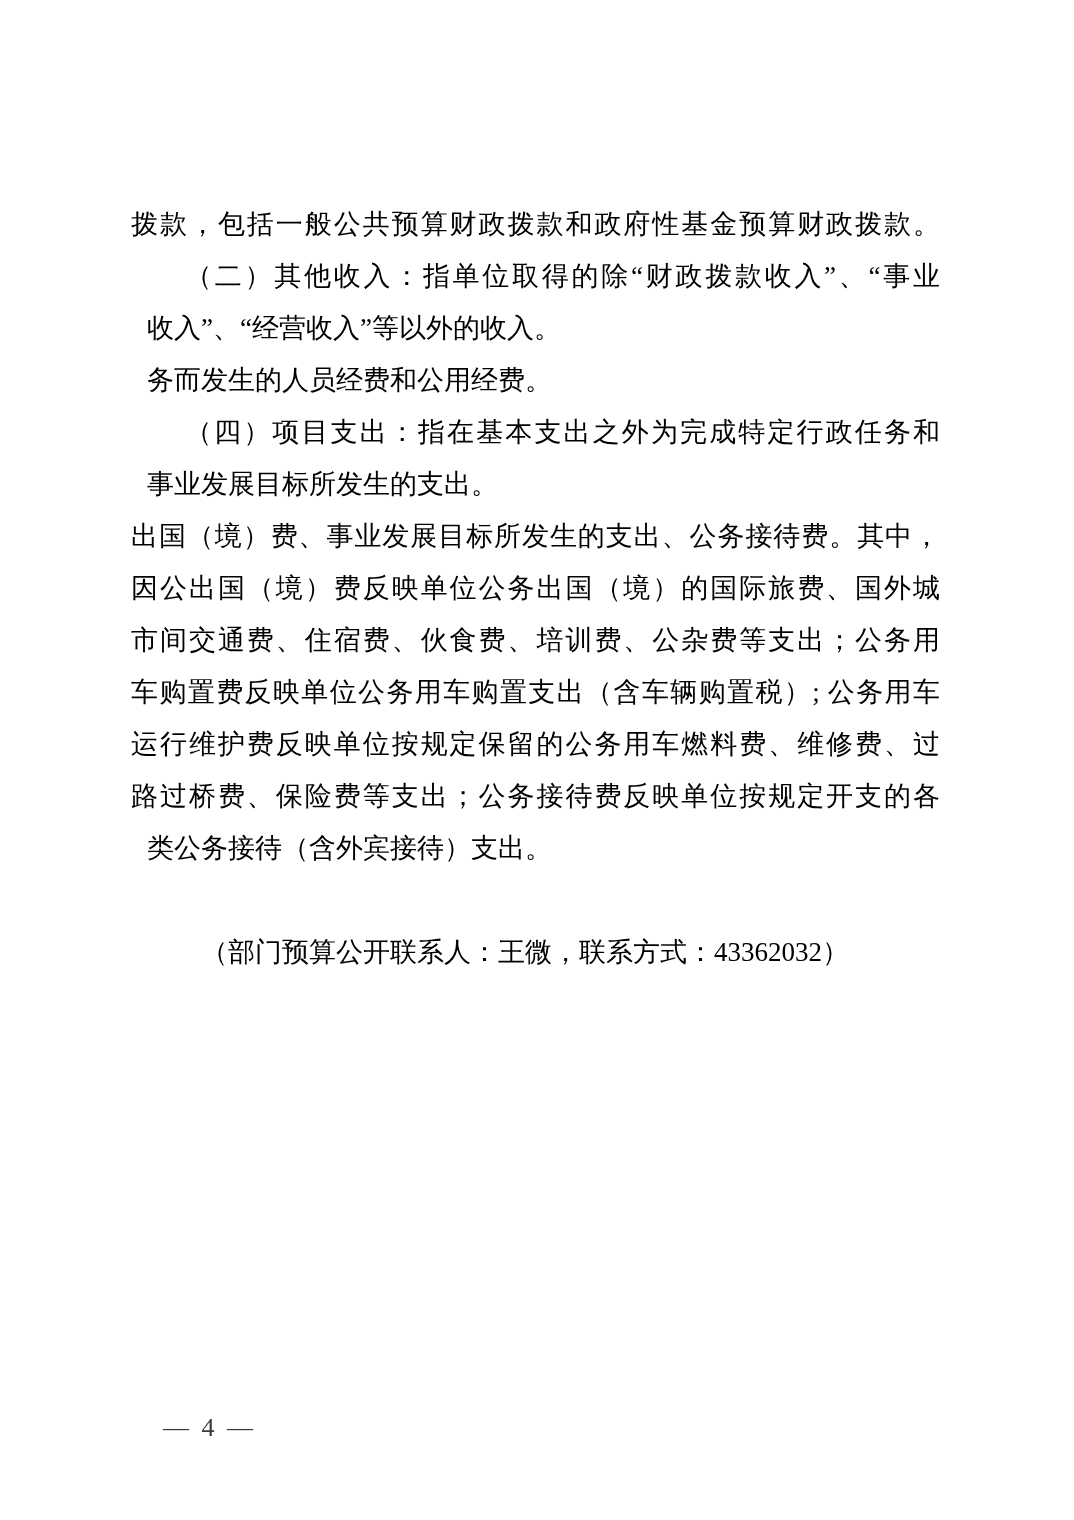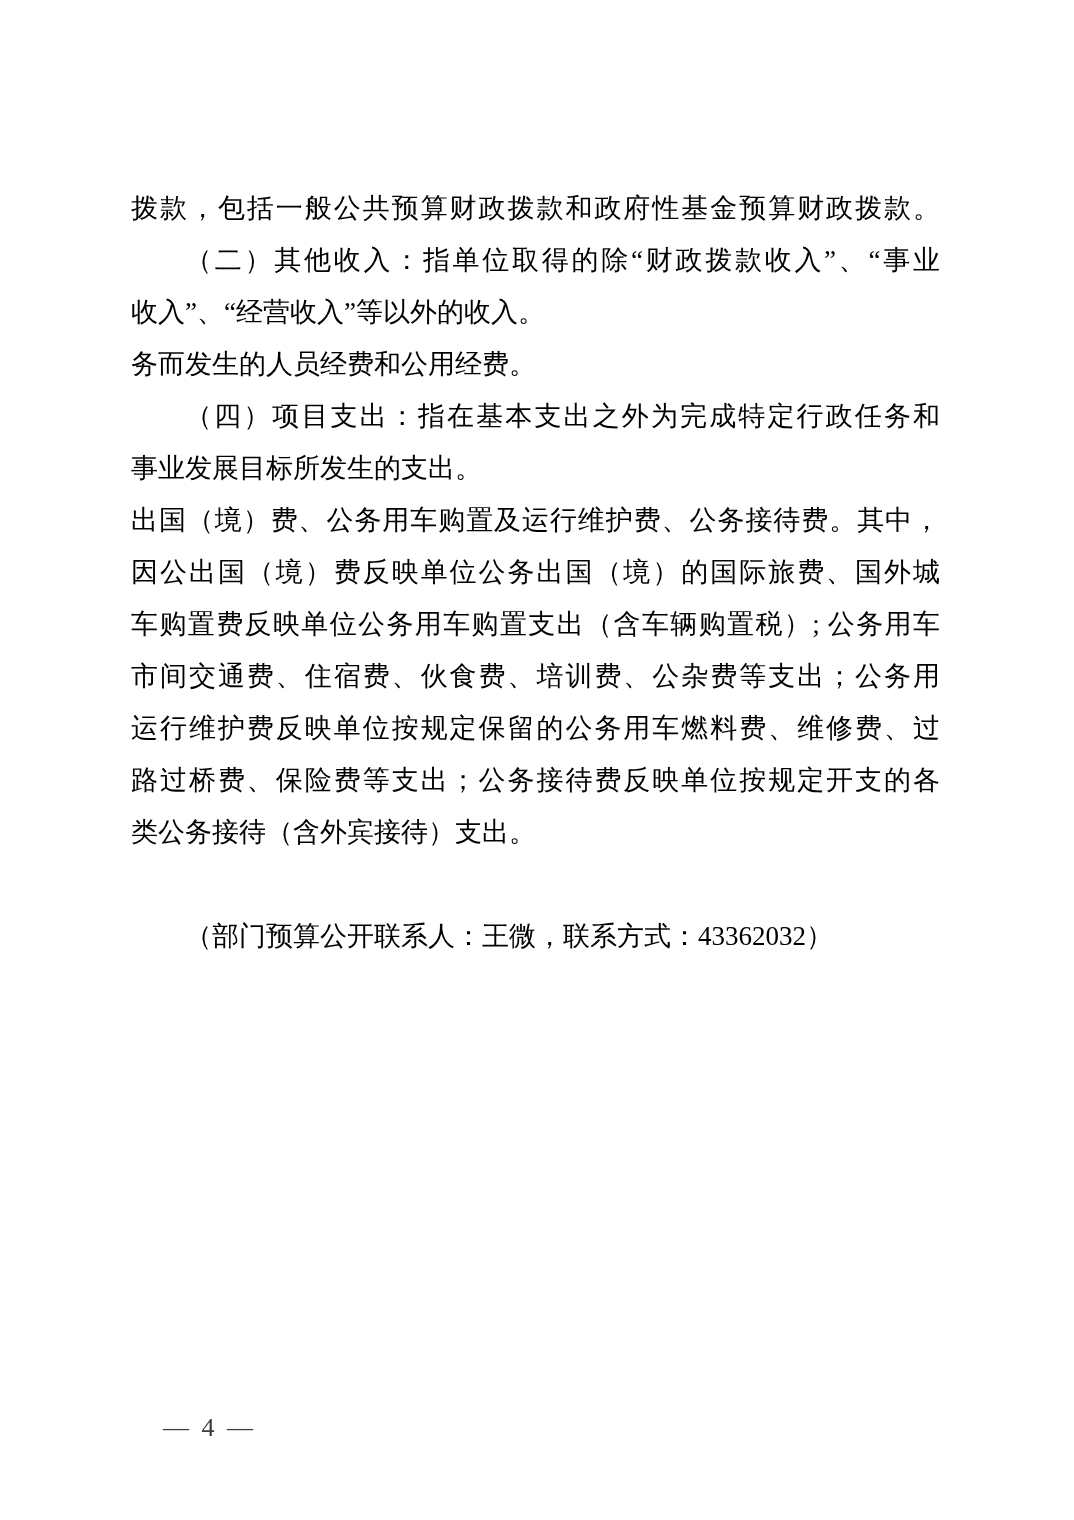--- a/index.html
+++ b/index.html
@@ -12,32 +12,33 @@
     width: 1074px;
     height: 1520px;
     background: #ffffff;
     overflow: hidden;
     font-family: "Liberation Serif", "DejaVu Serif", serif;
     color: #000000;
   }
   .doc-body {
     position: absolute;
     left: 131px;
-    top: 182px;
+    top: 198px;
     width: 809px;
     font-size: 27px;
     line-height: 52px;
   }
   .line {
     text-align: justify;
     text-align-last: justify;
     text-justify: inter-character;
   }
   .line.last-left {
     text-align-last: left;
+    margin-left: 16px;
   }
   .line.indent {
     text-indent: 2em;
   }
   .line.gap {
     margin-top: 52px;
   }
   .seg.bold {
     font-weight: normal;
   }
@@ -57,24 +58,24 @@
 
 <div class="page">
 
   <div class="doc-body">
       <div class="line"><span class="seg">拨款，包括一般公共预算财政拨款和政府性基金预算财政拨款。</span></div>
       <div class="line indent"><span class="seg bold">（二）其他收入：</span><span class="seg">指单位取得的除“财政拨款收入”、“事业</span></div>
       <div class="line last-left"><span class="seg">收入”、“经营收入”等以外的收入。</span></div>
       <div class="line last-left"><span class="seg">务而发生的人员经费和公用经费。</span></div>
       <div class="line indent"><span class="seg bold">（四）项目支出：</span><span class="seg">指在基本支出之外为完成特定行政任务和</span></div>
       <div class="line last-left"><span class="seg">事业发展目标所发生的支出。</span></div>
-      <div class="line"><span class="seg">出国（境）费、公务用车购置及运行维护费、公务接待费。其中，</span></div>
+      <div class="line"><span class="seg">出国（境）费、事业发展目标所发生的支出、公务接待费。其中，</span></div>
       <div class="line"><span class="seg">因公出国（境）费反映单位公务出国（境）的国际旅费、国外城</span></div>
+      <div class="line"><span class="seg">市间交通费、住宿费、伙食费、培训费、公杂费等支出；公务用</span></div>
       <div class="line"><span class="seg">车购置费反映单位公务用车购置支出（含车辆购置税）; 公务用车</span></div>
-      <div class="line"><span class="seg">市间交通费、住宿费、伙食费、培训费、公杂费等支出；公务用</span></div>
       <div class="line"><span class="seg">运行维护费反映单位按规定保留的公务用车燃料费、维修费、过</span></div>
       <div class="line"><span class="seg">路过桥费、保险费等支出；公务接待费反映单位按规定开支的各</span></div>
       <div class="line last-left"><span class="seg">类公务接待（含外宾接待）支出。</span></div>
       <div class="line indent last-left gap"><span class="seg bold">（部门预算公开联系人：王微，联系方式：43362032）</span></div>
     </div>
 
   <div class="page-footer">— 4 —</div>
 
 </div>
 

